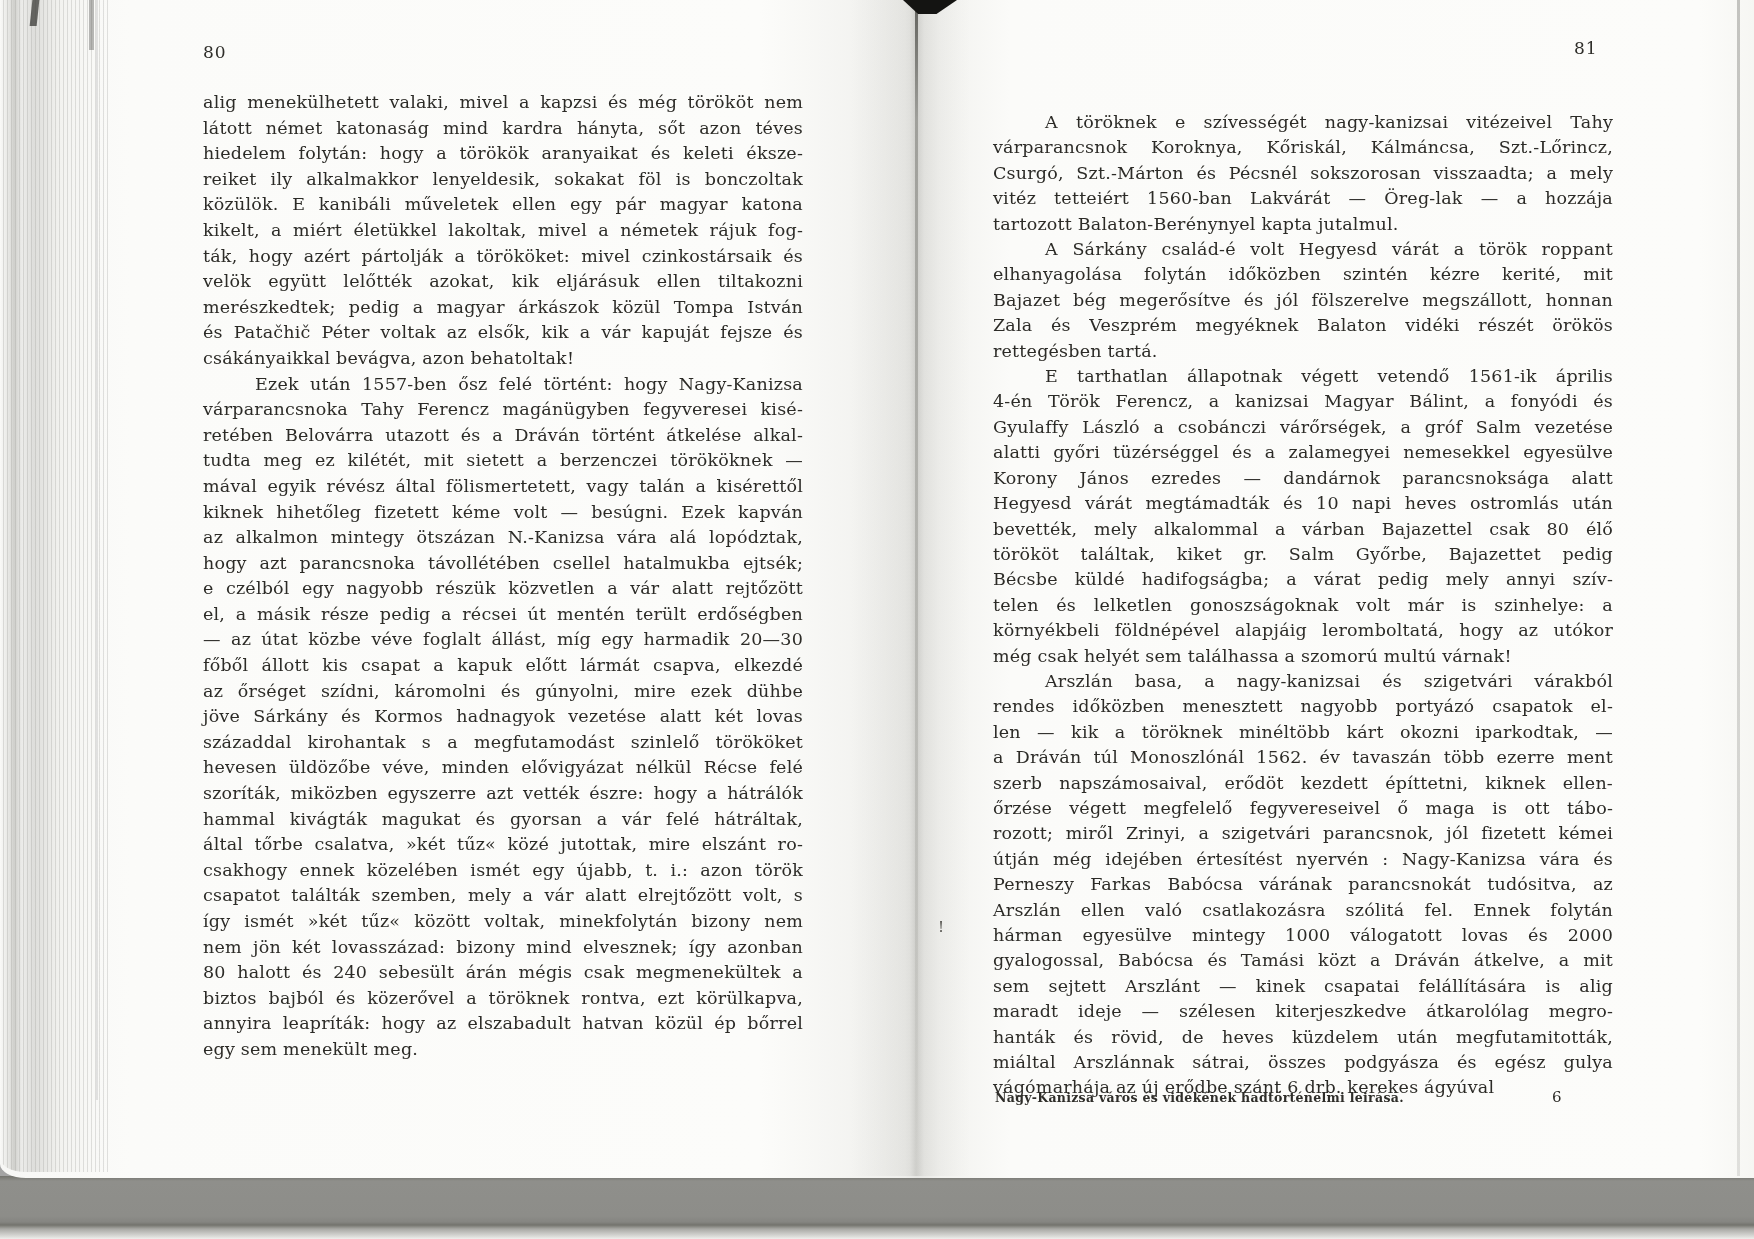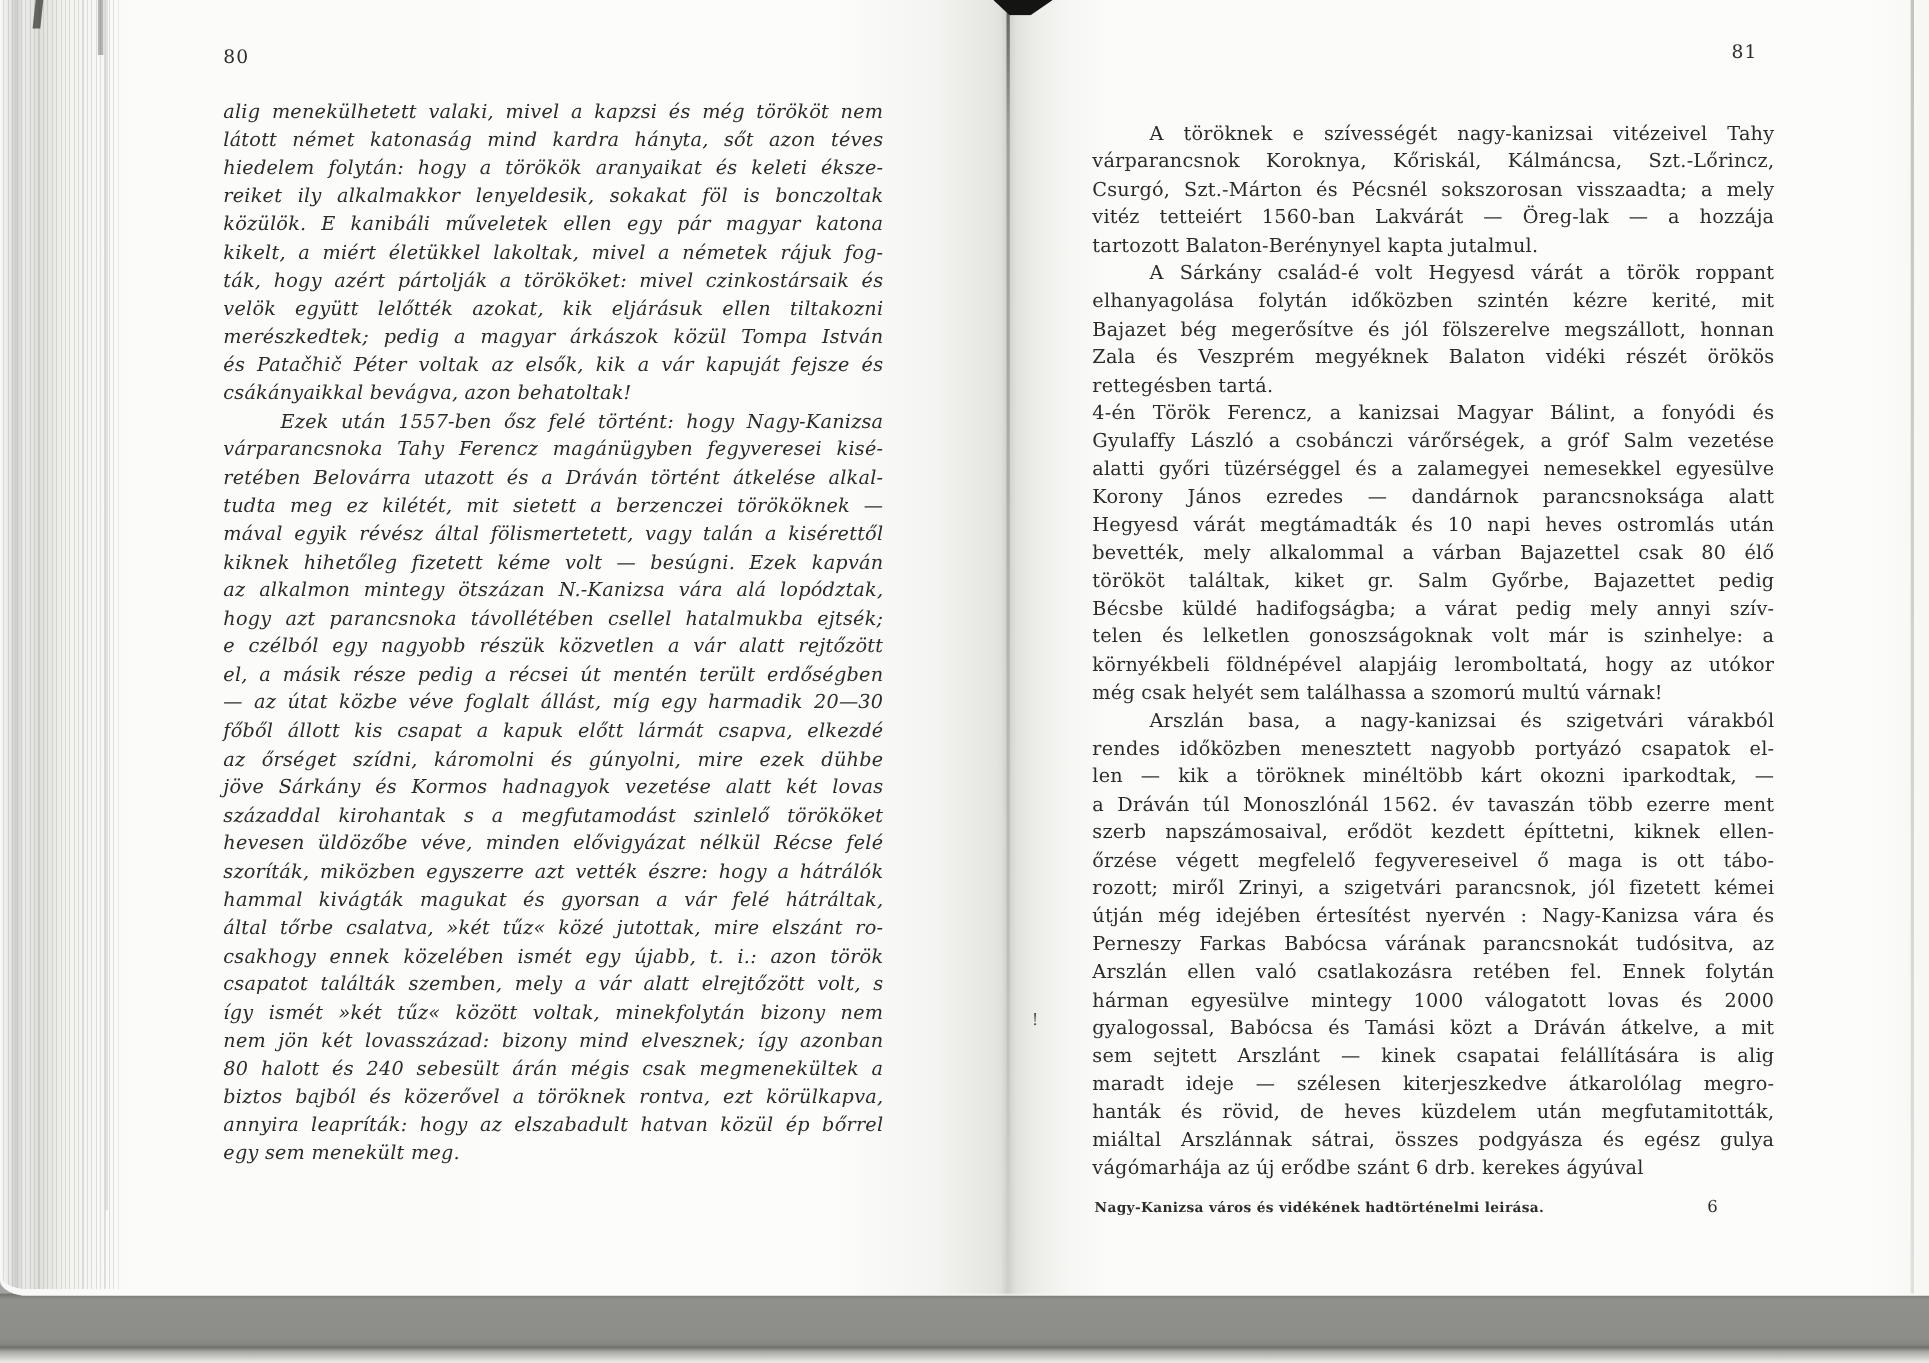--- a/index.html
+++ b/index.html
@@ -60,21 +60,21 @@
     position:absolute;left:1737px;top:0;width:3px;height:1176px;
     background:linear-gradient(180deg,rgba(130,130,125,.45),rgba(150,150,145,.25));
   }
 
   
   .pagenum{position:absolute;font-size:17px;color:#2f2e2a;letter-spacing:1px;}
   .pagenum-left{left:203px;top:42px;}
   .pagenum-right{left:1574px;top:38px;text-align:center;}
 
   .text{position:absolute;color:#2c2b27;font-size:17.5px;letter-spacing:.2px;}
-  .text-left{left:203px;top:90px;width:600px;line-height:25.6px;font-style:italic;}
+  .text-left{left:203px;top:90px;width:600px;line-height:25.6px;}
   .text-right{left:993px;top:86px;width:620px;line-height:25.4px;margin-top:24px;}
 
   .para{margin:0;}
   .line{
     text-align:justify;text-align-last:justify;text-justify:inter-word;
     white-space:normal;
   }
   .line.indent{padding-left:52px;}
   .line.last{text-align-last:left;}
 
@@ -168,20 +168,21 @@
             <div class="line last">tartozott Balaton-Berénynyel kapta jutalmul.</div>
           </div>
           <div class="para">
             <div class="line indent">A Sárkány család-é volt Hegyesd várát a török roppant</div>
             <div class="line">elhanyagolása folytán időközben szintén kézre kerité, mit</div>
             <div class="line">Bajazet bég megerősítve és jól fölszerelve megszállott, honnan</div>
             <div class="line">Zala és Veszprém megyéknek Balaton vidéki részét örökös</div>
             <div class="line last">rettegésben tartá.</div>
           </div>
           <div class="para">
+            <div class="line indent">E tarthatlan állapotnak végett vetendő 1561-ik április</div>
             <div class="line">4-én Török Ferencz, a kanizsai Magyar Bálint, a fonyódi és</div>
             <div class="line">Gyulaffy László a csobánczi várőrségek, a gróf Salm vezetése</div>
             <div class="line">alatti győri tüzérséggel és a zalamegyei nemesekkel egyesülve</div>
             <div class="line">Korony János ezredes — dandárnok parancsnoksága alatt</div>
             <div class="line">Hegyesd várát megtámadták és 10 napi heves ostromlás után</div>
             <div class="line">bevették, mely alkalommal a várban Bajazettel csak 80 élő</div>
             <div class="line">törököt találtak, kiket gr. Salm Győrbe, Bajazettet pedig</div>
             <div class="line">Bécsbe küldé hadifogságba; a várat pedig mely annyi szív-</div>
             <div class="line">telen és lelketlen gonoszságoknak volt már is szinhelye: a</div>
             <div class="line">környékbeli földnépével alapjáig leromboltatá, hogy az utókor</div>
@@ -190,21 +191,21 @@
           <div class="para">
             <div class="line indent">Arszlán basa, a nagy-kanizsai és szigetvári várakból</div>
             <div class="line">rendes időközben menesztett nagyobb portyázó csapatok el-</div>
             <div class="line">len — kik a töröknek minéltöbb kárt okozni iparkodtak, —</div>
             <div class="line">a Dráván túl Monoszlónál 1562. év tavaszán több ezerre ment</div>
             <div class="line">szerb napszámosaival, erődöt kezdett építtetni, kiknek ellen-</div>
             <div class="line">őrzése végett megfelelő fegyvereseivel ő maga is ott tábo-</div>
             <div class="line">rozott; miről Zrinyi, a szigetvári parancsnok, jól fizetett kémei</div>
             <div class="line">útján még idejében értesítést nyervén : Nagy-Kanizsa vára és</div>
             <div class="line">Perneszy Farkas Babócsa várának parancsnokát tudósitva, az</div>
-            <div class="line">Arszlán ellen való csatlakozásra retében fel. Ennek folytán</div>
+            <div class="line">Arszlán ellen való csatlakozásra szólitá fel. Ennek folytán</div>
             <div class="line">hárman egyesülve mintegy 1000 válogatott lovas és 2000</div>
             <div class="line">gyalogossal, Babócsa és Tamási közt a Dráván átkelve, a mit</div>
             <div class="line">sem sejtett Arszlánt — kinek csapatai felállítására is alig</div>
             <div class="line">maradt ideje — szélesen kiterjeszkedve átkarolólag megro-</div>
             <div class="line">hanták és rövid, de heves küzdelem után megfutamitották,</div>
             <div class="line">miáltal Arszlánnak sátrai, összes podgyásza és egész gulya</div>
             <div class="line last">vágómarhája az új erődbe szánt 6 drb. kerekes ágyúval</div>
           </div>
         </div>
       <div class="margin-mark">!</div>

